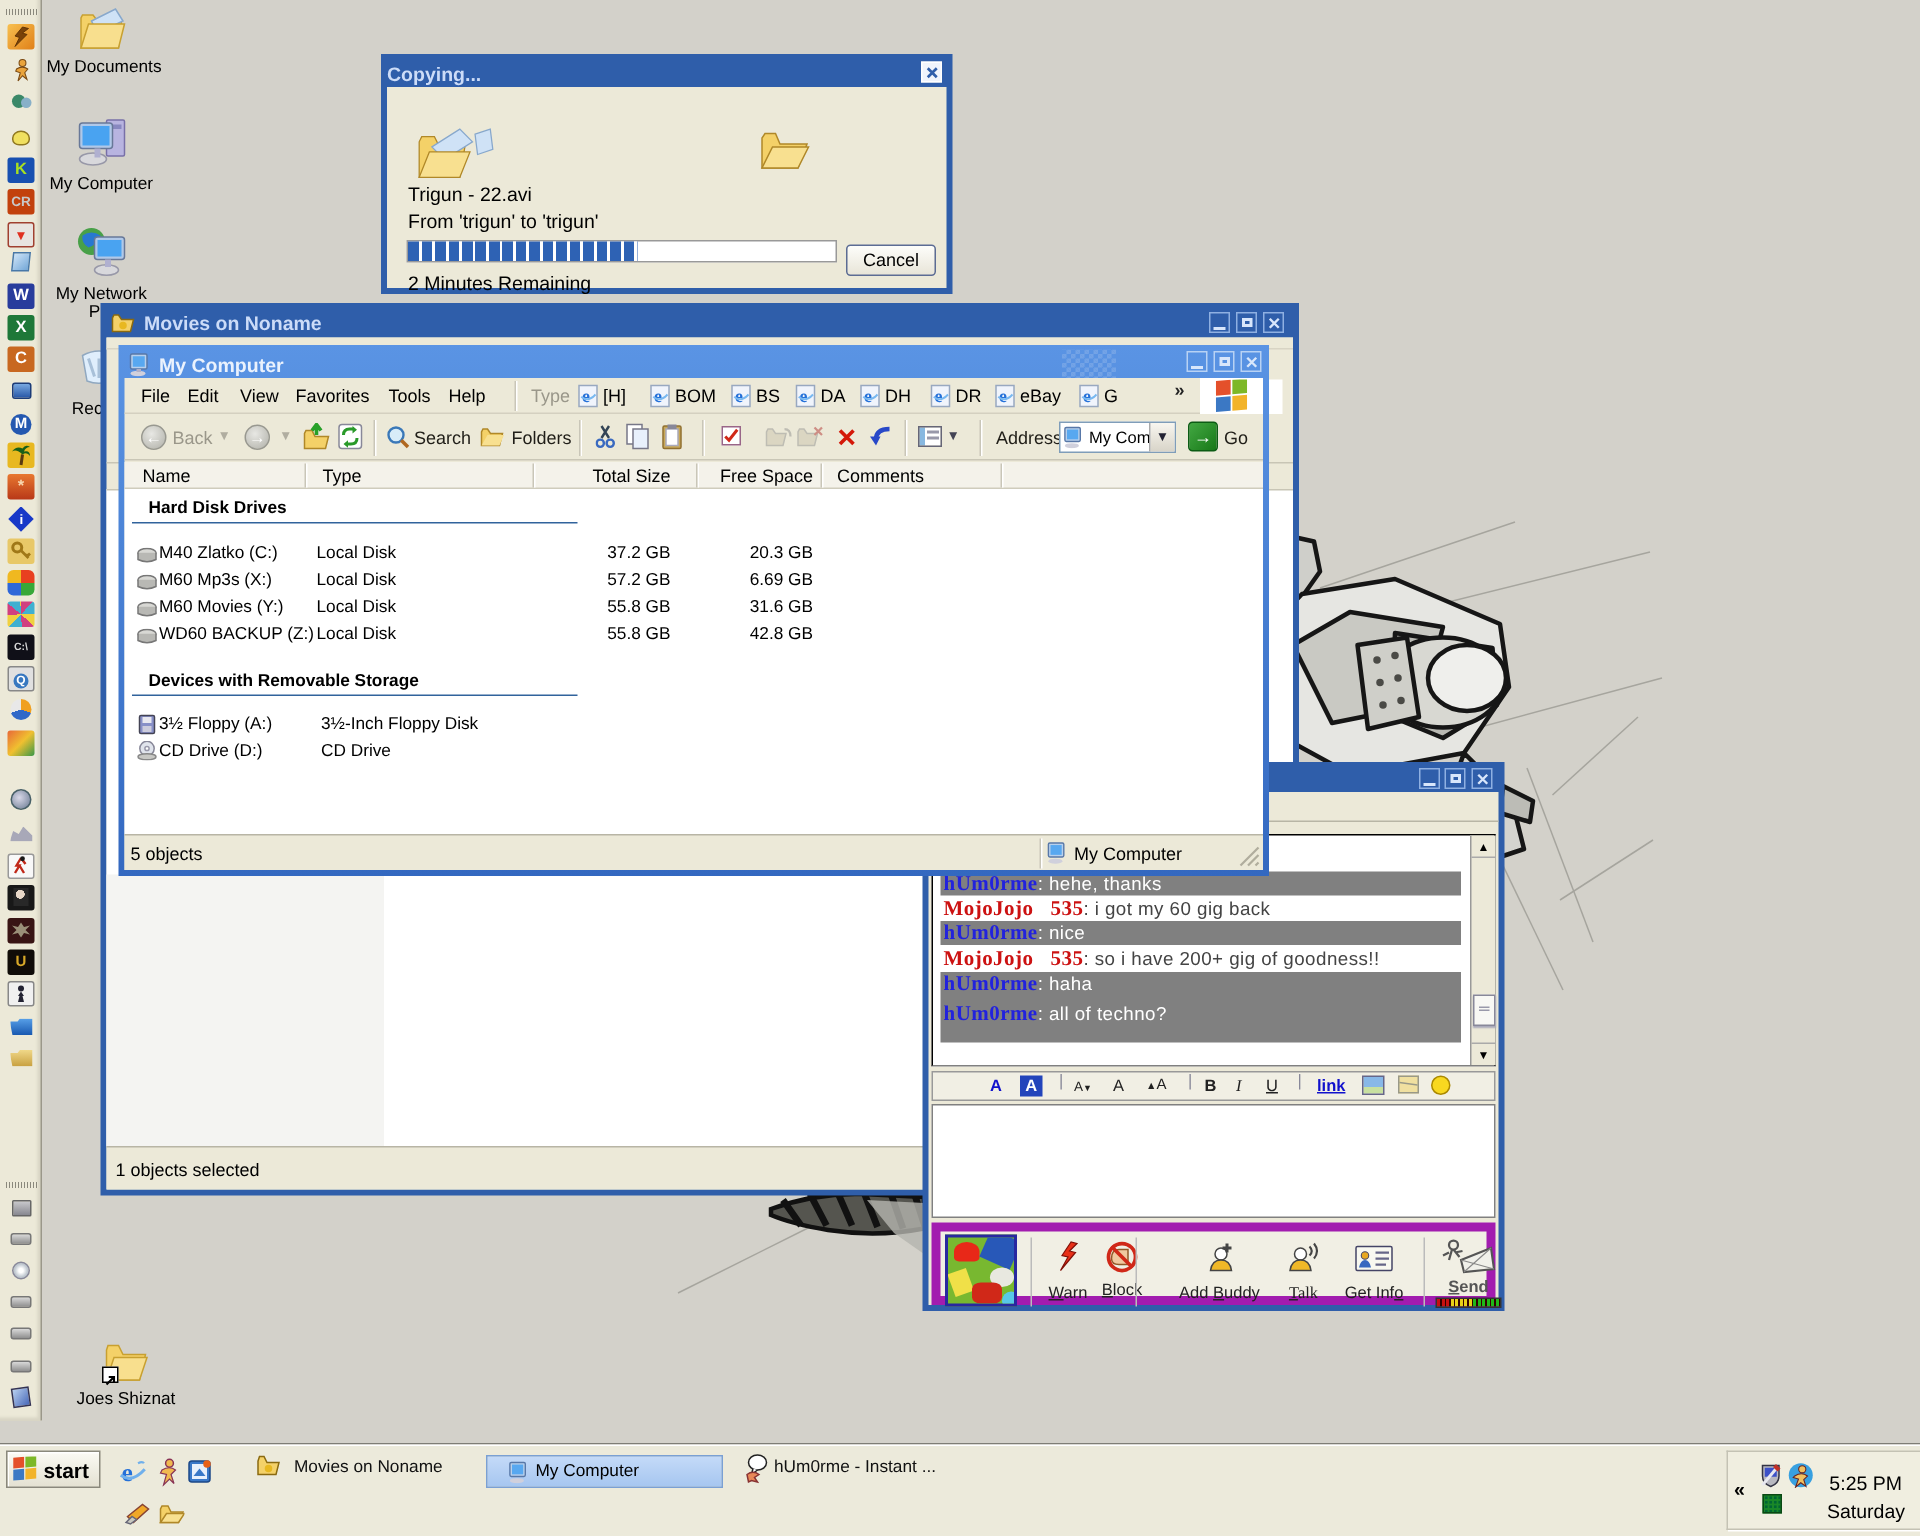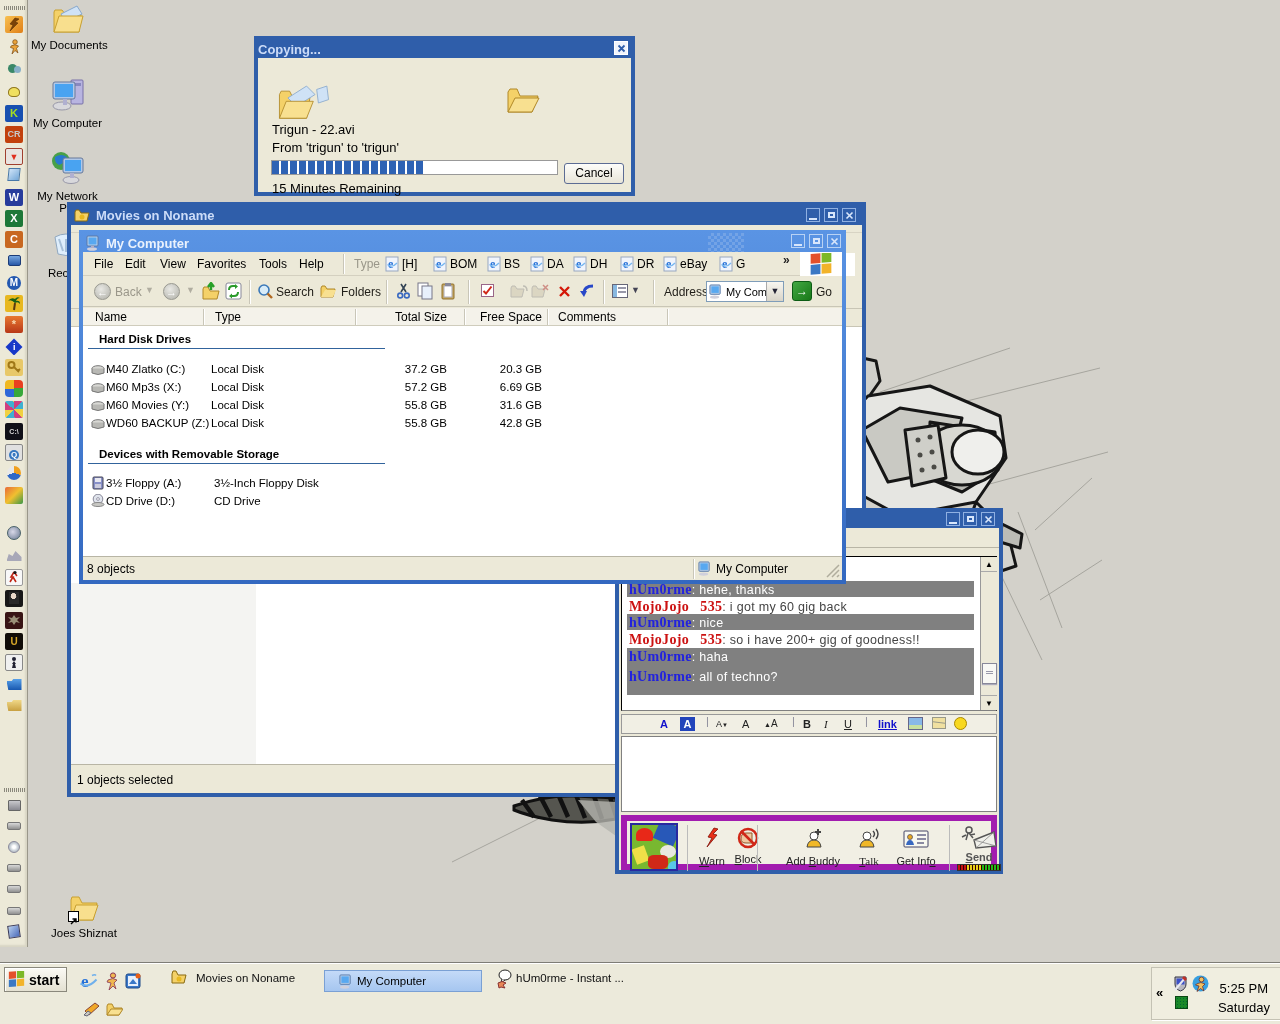--- a/index.html
+++ b/index.html
@@ -528,21 +528,21 @@
           <rect x="4" y="8" width="6" height="4" fill="#ccd"></rect>
         </svg>
     <svg class="abs" style="left:8px;top:168px" width="14" height="13" viewBox="0 0 14 13">
           <circle cx="7" cy="5" r="4.8" fill="#e0e4ec" stroke="#889"></circle>
           <circle cx="7" cy="5" r="1.4" fill="#fff" stroke="#99a"></circle>
           <ellipse cx="7" cy="10.5" rx="6" ry="2" fill="#c8c8c4" stroke="#888"></ellipse>
         </svg>
   </div>
 
   <div class="abs" style="left:0;top:304px;width:759px;height:24px;background:#ece9d8;border-top:1px solid #b8b5a5;">
-    <span class="abs" style="left:4px;top:5px;">8 objects</span>
+    <span class="abs" style="left:4px;top:5px;">5 objects</span>
     <div class="abs" style="left:610px;top:2px;width:2px;height:20px;border-left:1px solid #c9c6b8;border-right:1px solid #fff;"></div>
     <svg class="abs" style="left:615px;top:4px" width="14" height="15" viewBox="0 0 15 16">
           <rect x="1" y="1" width="11" height="10" rx="1" fill="#b8d0ec" stroke="#5878a8"></rect>
           <rect x="2.5" y="2.5" width="8" height="7" fill="#58a8f0"></rect>
           <ellipse cx="6" cy="14" rx="5" ry="1.8" fill="#d0d0dc"></ellipse>
         </svg>
     <span class="abs" style="left:633px;top:5px;">My Computer</span>
     <svg class="abs" style="right:2px;bottom:2px" width="14" height="14" viewBox="0 0 14 14">
           <path d="M13 1 L1 13 M13 6 L6 13 M13 11 L11 13" stroke="#b0ad9d" stroke-width="1.5"></path>
         </svg>
@@ -564,21 +564,21 @@
   <svg class="abs" style="left:248px;top:26px" width="34" height="30" viewBox="0 0 34 30">
    <path d="M2 8 L2 28 L26 28 L32 12 L14 12 L11 5 L4 5 Z" fill="#f4d168" stroke="#b08828"></path>
    <path d="M2 28 L9 14 L33 14 L26 28 Z" fill="#f8e090" stroke="#b08828"></path>
   </svg>
   <div class="abs" style="left:14px;top:64px;font-size:13px;color:#000;">Trigun - 22.avi</div>
   <div class="abs" style="left:14px;top:82px;font-size:13px;color:#000;">From 'trigun' to 'trigun'</div>
   <div class="abs" style="left:13px;top:102px;width:287px;height:15px;background:#fff;border:1px solid #999;">
     <div style="height:13px;margin:0;background:repeating-linear-gradient(90deg,#2e62b4 0 7px,#fff 7px 9px);width:153px;"></div>
   </div>
   <div class="abs" style="left:306px;top:105px;width:60px;height:21px;background:linear-gradient(180deg,#fdfdfa,#e8e5d8);border:1px solid #5c6c94;border-radius:3px;text-align:center;font-size:12px;color:#000;line-height:19px;">Cancel</div>
-  <div class="abs" style="left:14px;top:123px;font-size:13px;color:#000;">15 Minutes Remaining</div>
+  <div class="abs" style="left:14px;top:123px;font-size:13px;color:#000;">2 Minutes Remaining</div>
  </div>
 </div>
 <div id="taskbar" class="abs" style="left:0;top:962px;width:1280px;height:62px;background:#eceadb;border-top:1px solid #7e7d76;">
  <div class="abs" style="left:0;top:0;width:1280px;height:1px;background:#fff;"></div>
  <div class="abs" style="left:4px;top:4px;width:63px;height:25px;background:linear-gradient(180deg,#fbfaf4,#e4e1d2);border:1px solid #8a887c;box-shadow:1px 1px 0 #fff inset;display:flex;align-items:center;">
   <svg style="margin-left:3px" width="17" height="17" viewBox="0 0 20 20">
         <rect x="1" y="1" width="8.5" height="8.5" fill="#e4502a" transform="skewY(-5)"></rect>
         <rect x="10.5" y="1" width="8.5" height="8.5" fill="#7db828" transform="skewY(-5)"></rect>
         <rect x="1" y="10.5" width="8.5" height="8.5" fill="#3b78c4" transform="skewY(-5)"></rect>
         <rect x="10.5" y="10.5" width="8.5" height="8.5" fill="#f2b32a" transform="skewY(-5)"></rect>

